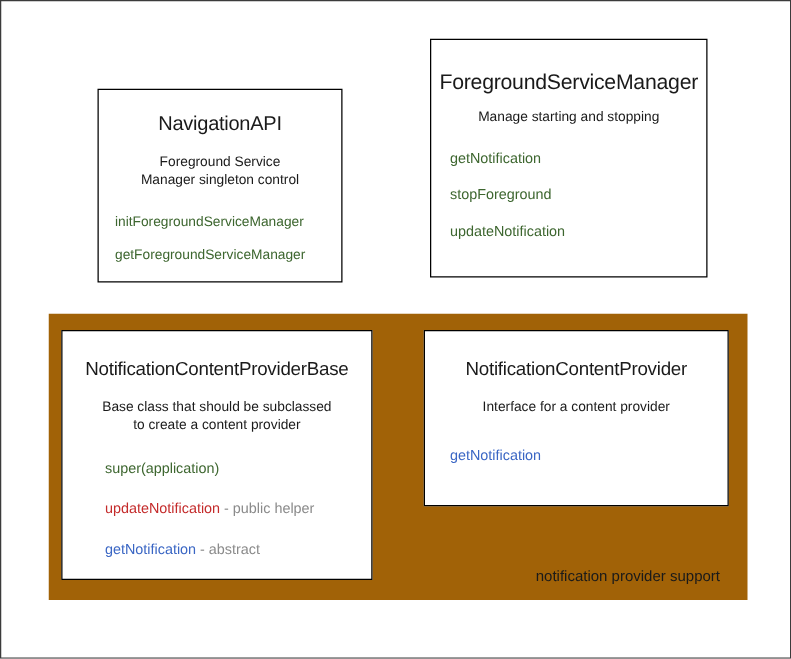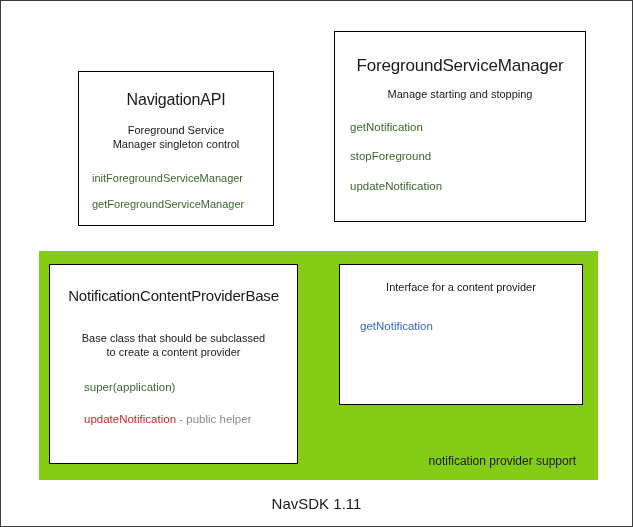--- a/index.html
+++ b/index.html
@@ -69,22 +69,22 @@
     margin-top: 21px;
     padding-left: 13px;
   }
   #navigation-api-box .member {
     font-size: 11px;
     margin-bottom: 15px;
   }
 
   
   #foreground-service-manager-box {
-    left: 333px; top: 30px;
-    width: 252px; height: 191px;
+    left: 343px; top: 30px;
+    width: 222px; height: 191px;
   }
   #foreground-service-manager-box .class-title {
     font-size: 17px;
     margin-top: 24px;
   }
   #foreground-service-manager-box .class-desc {
     font-size: 11px;
     margin-top: 12px;
   }
   #foreground-service-manager-box .member-list {
@@ -94,42 +94,42 @@
   #foreground-service-manager-box .member {
     font-size: 11.5px;
     margin-bottom: 18px;
   }
 
   
   #notification-support-panel {
     position: absolute;
     left: 38px; top: 250px;
     width: 559px; height: 229px;
-    background: #84cc16;
+    background: #a16207;
   }
   #notification-support-label {
     position: absolute;
     right: 22px; bottom: 12px;
     font-size: 12px;
     color: #1a1a1a;
     white-space: nowrap;
   }
 
   
   #notification-content-provider-base-box {
     left: 10px; top: 13px;
     width: 249px; height: 200px;
   }
   #notification-content-provider-base-box .class-title {
     font-size: 15px;
     margin-top: 22px;
   }
   #notification-content-provider-base-box .class-desc {
     font-size: 11px;
-    margin-top: 28px;
+    margin-top: 16px;
   }
   #notification-content-provider-base-box .member-list {
     margin-top: 22px;
     padding-left: 34px;
   }
   #notification-content-provider-base-box .member {
     font-size: 11.5px;
     margin-bottom: 21px;
   }
 
@@ -211,32 +211,35 @@
         <div>Base class that should be subclassed</div>
         <div>to create a content provider</div>
       </div>
       <div class="member-list">
         <div class="member">
           <span class="m-green">super(application)</span><span class="m-note"></span>
         </div>
         <div class="member">
           <span class="m-red">updateNotification</span><span class="m-note"> - public helper</span>
         </div>
+        <div class="member">
+          <span class="m-blue">getNotification</span><span class="m-note"> - abstract</span>
+        </div>
       </div>
     </div>
 
     <div class="class-box" id="notification-content-provider-box">
+      <div class="class-title">NotificationContentProvider</div>
       <div class="class-desc">
         <div>Interface for a content provider</div>
       </div>
       <div class="member-list">
         <div class="member">
           <span class="m-blue">getNotification</span><span class="m-note"></span>
         </div>
       </div>
     </div>
 
     <div id="notification-support-label">notification provider support</div>
   </div>
 
-  <div id="footer-version">NavSDK 1.11</div>
 
 </div>
 
 </body></html>

